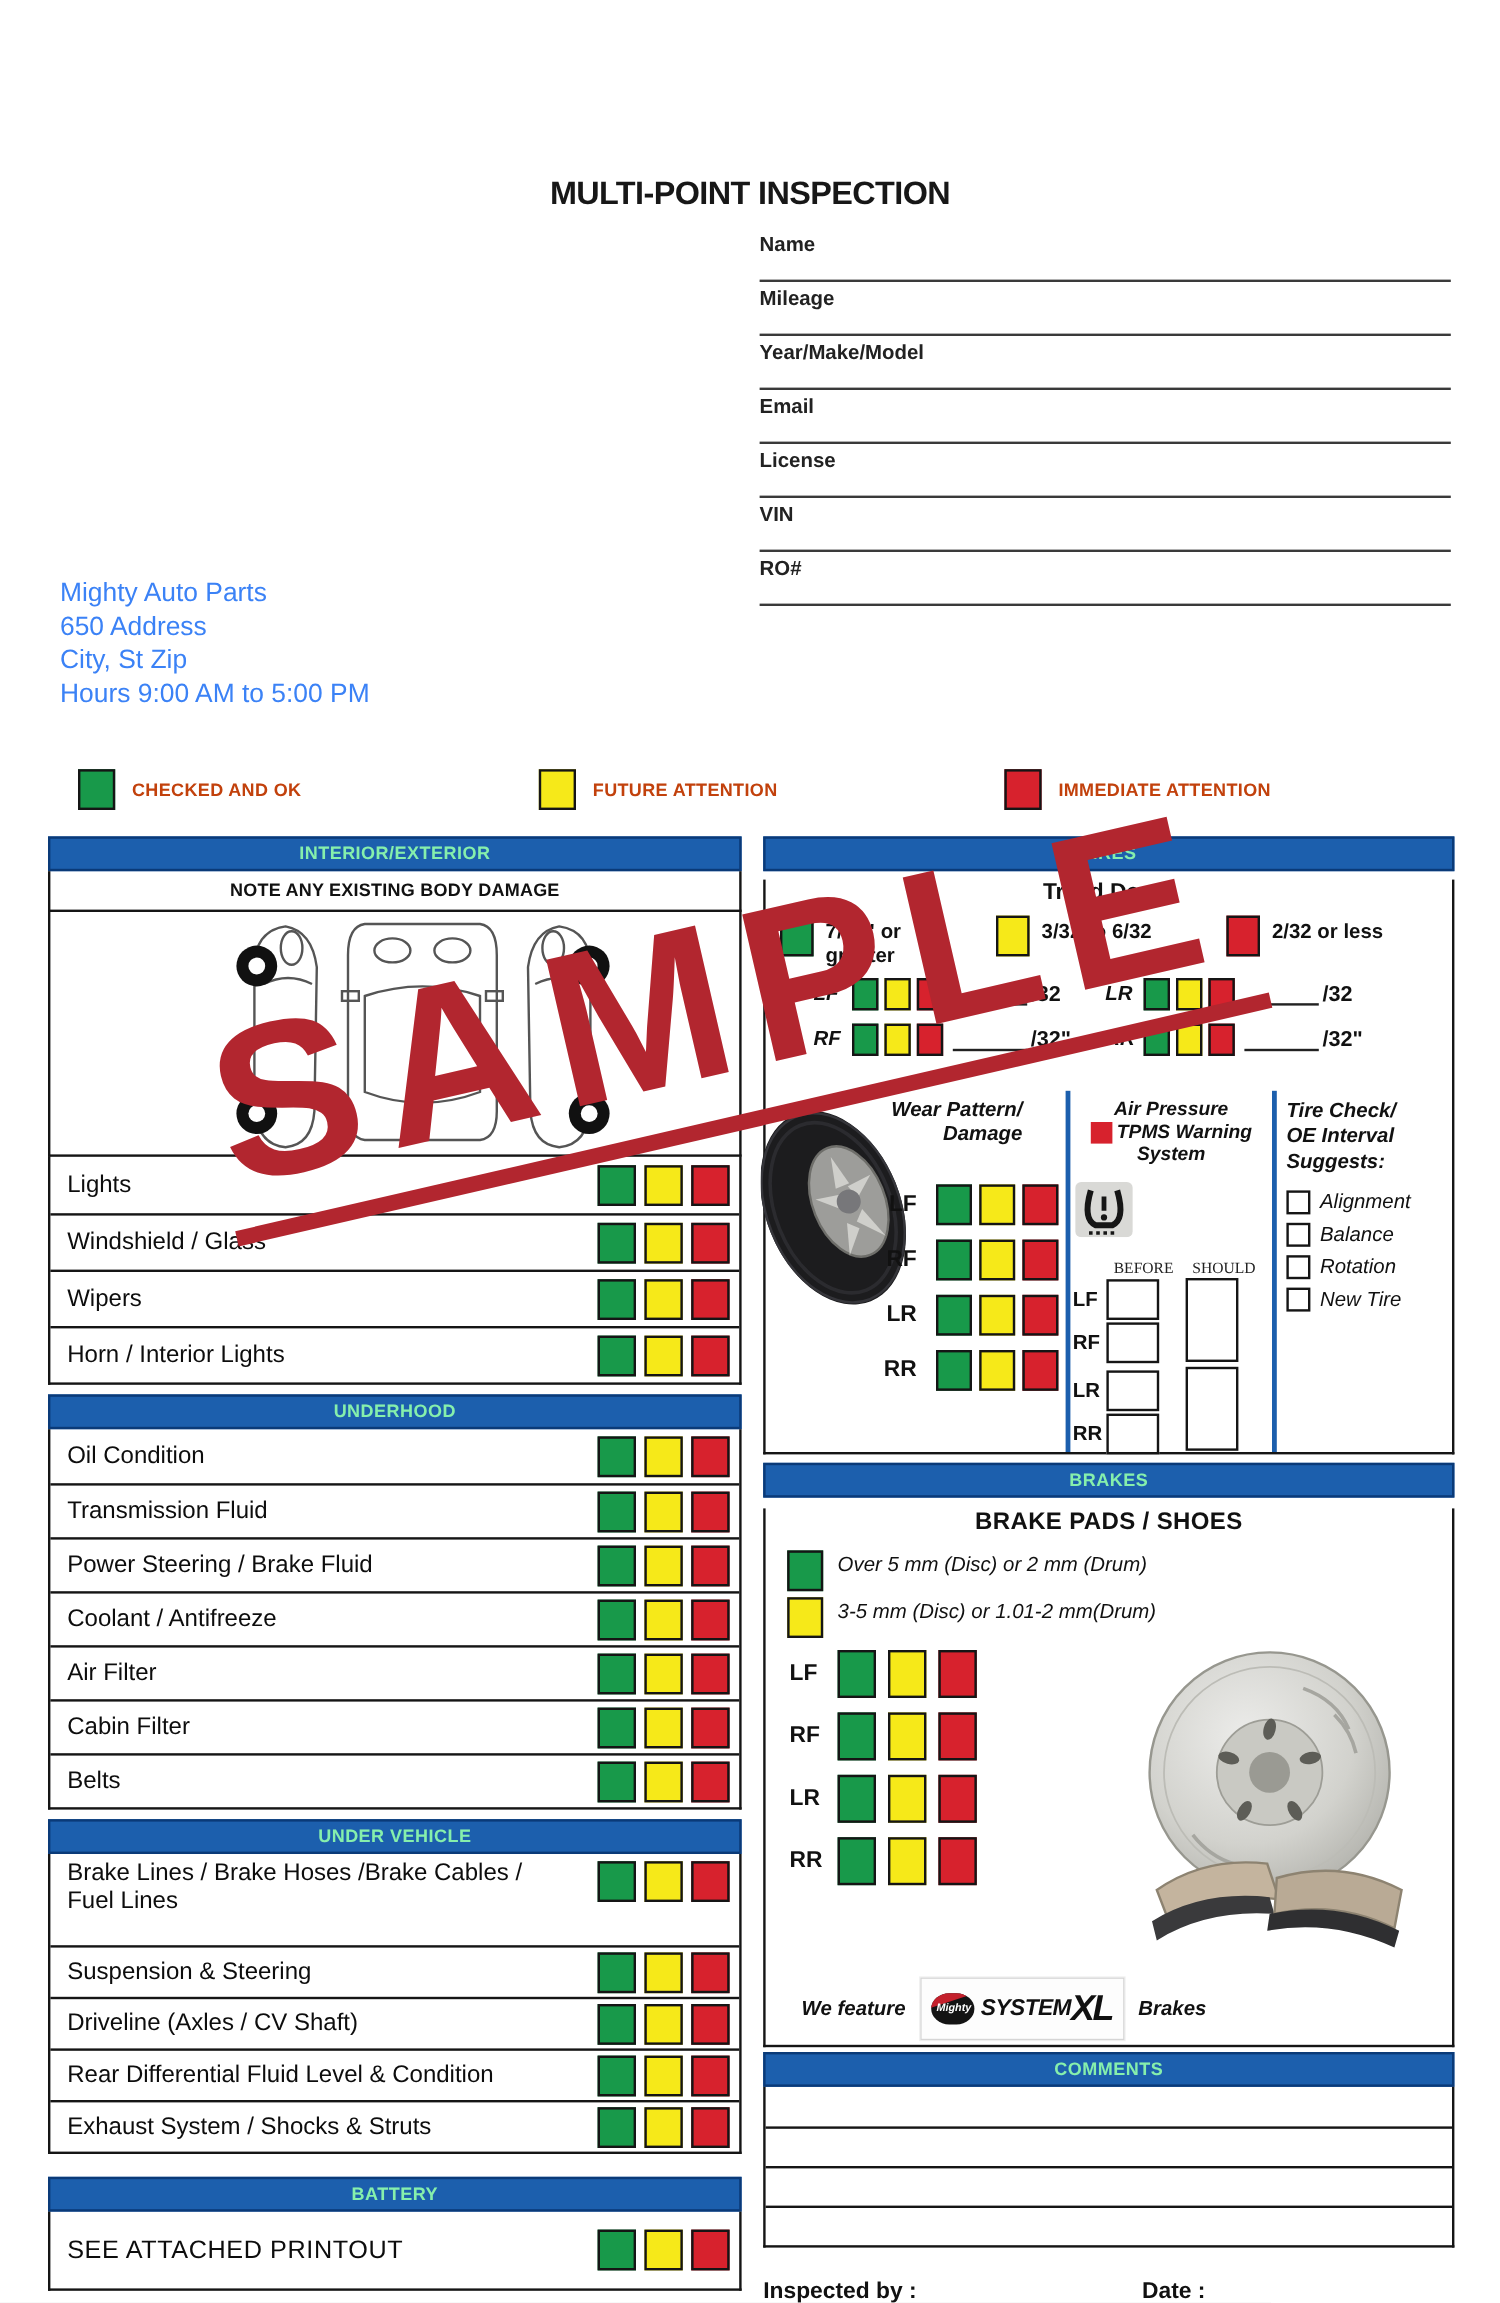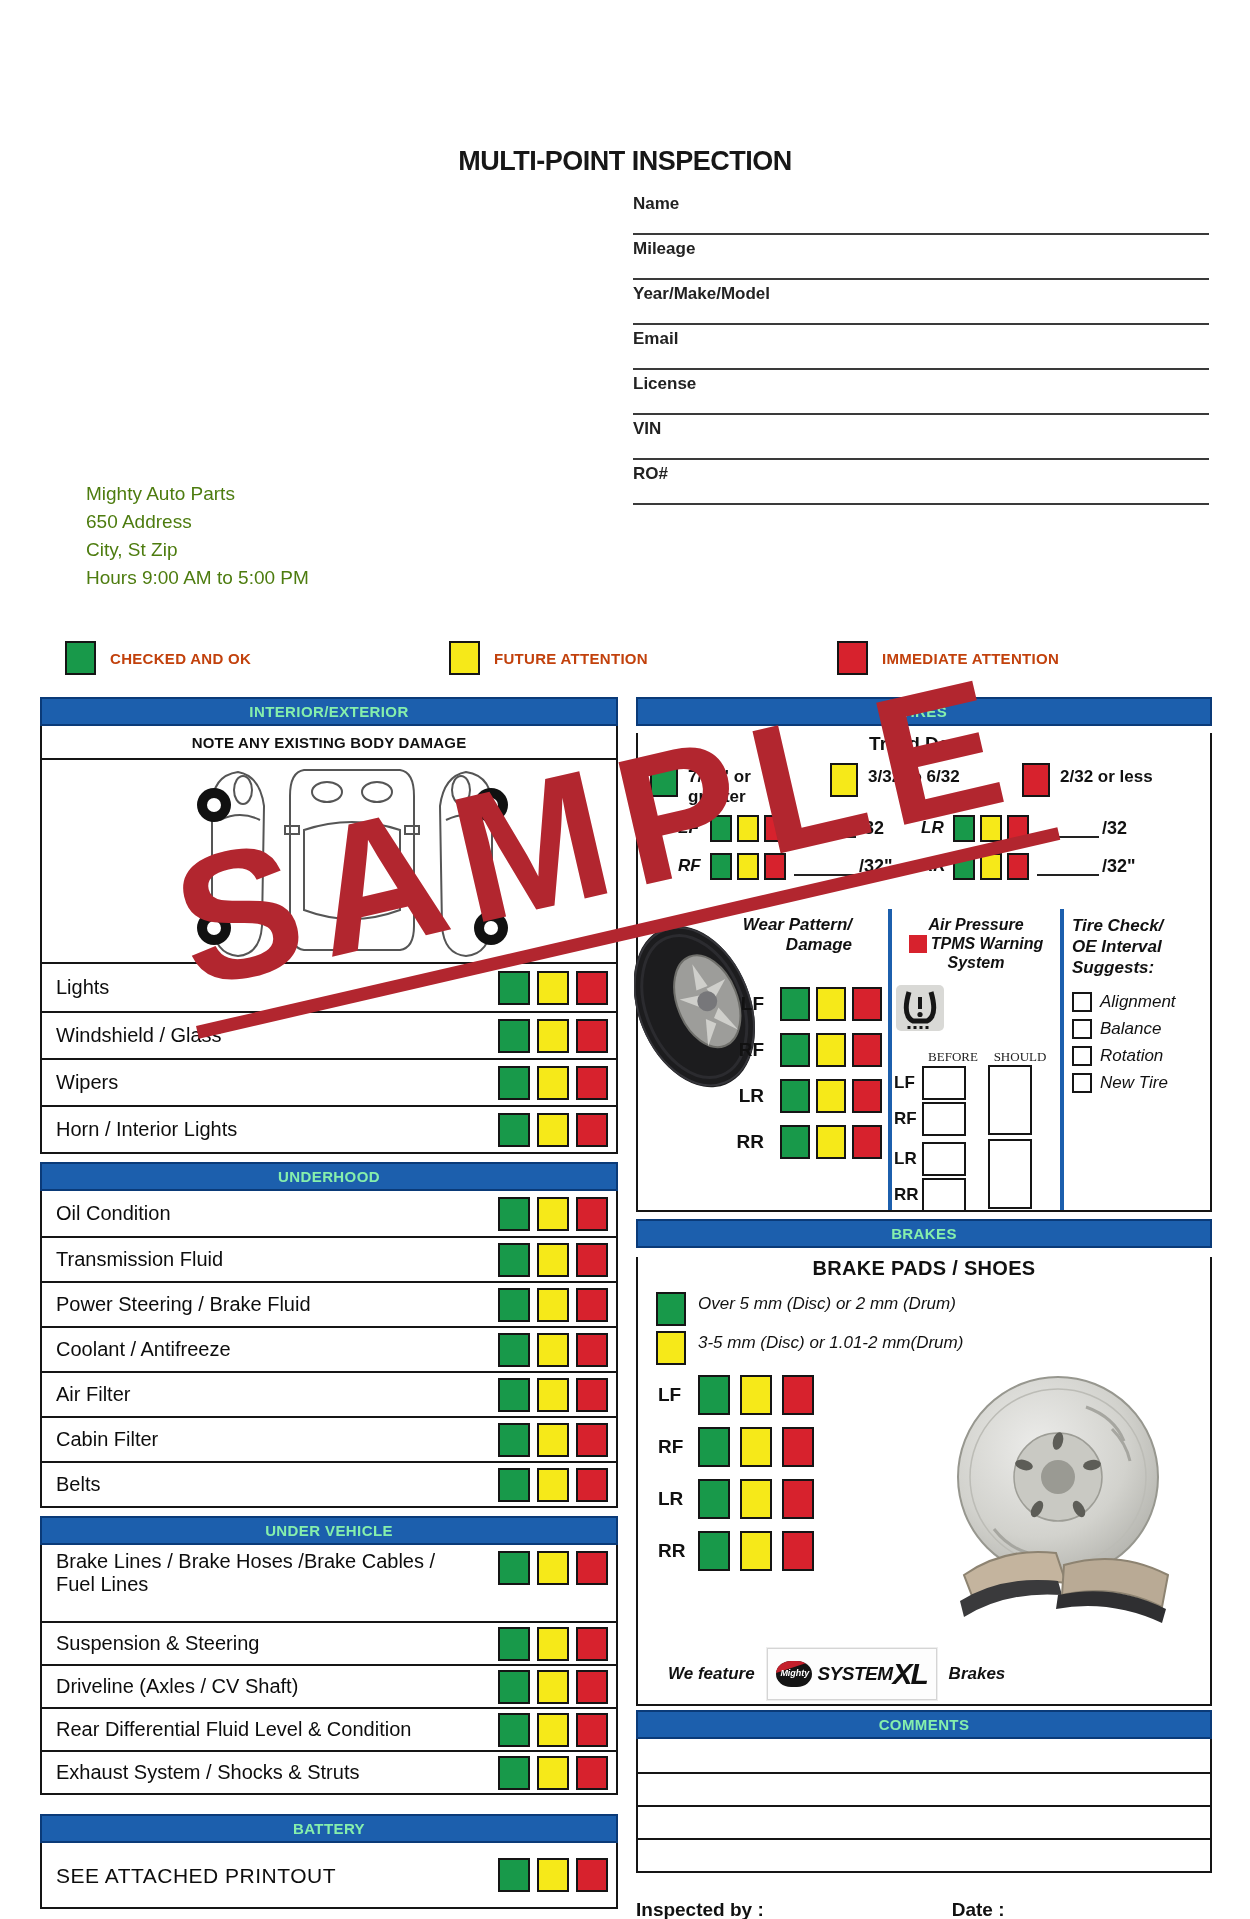--- a/index.html
+++ b/index.html
@@ -4,21 +4,21 @@
 <style>
   * { margin:0; padding:0; box-sizing:border-box; }
   body { background:#e8e8e8; font-family:"Liberation Sans","DejaVu Sans",sans-serif; }
   .page { position:relative; width:1250px; height:1919px; background:#fff; margin:0 auto; overflow:hidden; color:#111; }
 
   
   .title { position:absolute; left:0; right:0; top:146px; text-align:center; font-size:27px; font-weight:bold; letter-spacing:-0.5px; color:#171717; }
   .formfields { position:absolute; left:633px; top:190px; width:576px; }
   .ffield { height:45px; border-bottom:2px solid #3a3a3a; }
   .ffield .flabel { display:block; font-size:17px; font-weight:bold; padding-top:4px; color:#222; }
-  .dealer { position:absolute; left:50px; top:480px; font-size:19px; line-height:28px; color:#4d7c0f;margin-left:36px; }
+  .dealer { position:absolute; left:50px; top:480px; font-size:22px; line-height:28px; color:#3b82f6; }
 
   
   .legendrow { position:absolute; left:0; top:641px; width:1250px; height:40px; }
   .lg-item { position:absolute; display:flex; align-items:center; }
   .lg-swatch { width:31px; height:34px; border:2px solid #151515; margin-right:14px; }
   .lg-label { font-size:15px; font-weight:700; letter-spacing:0.3px; color:#c2410c; }
 
   
   .sechdr { background:#1c5fad; border:2px solid #0a3a78; color:#86efac; font-weight:bold; font-size:15px; letter-spacing:0.4px; height:29px; display:flex; align-items:center; justify-content:center; }
   .bx { display:inline-block; border:2px solid #151515; }

